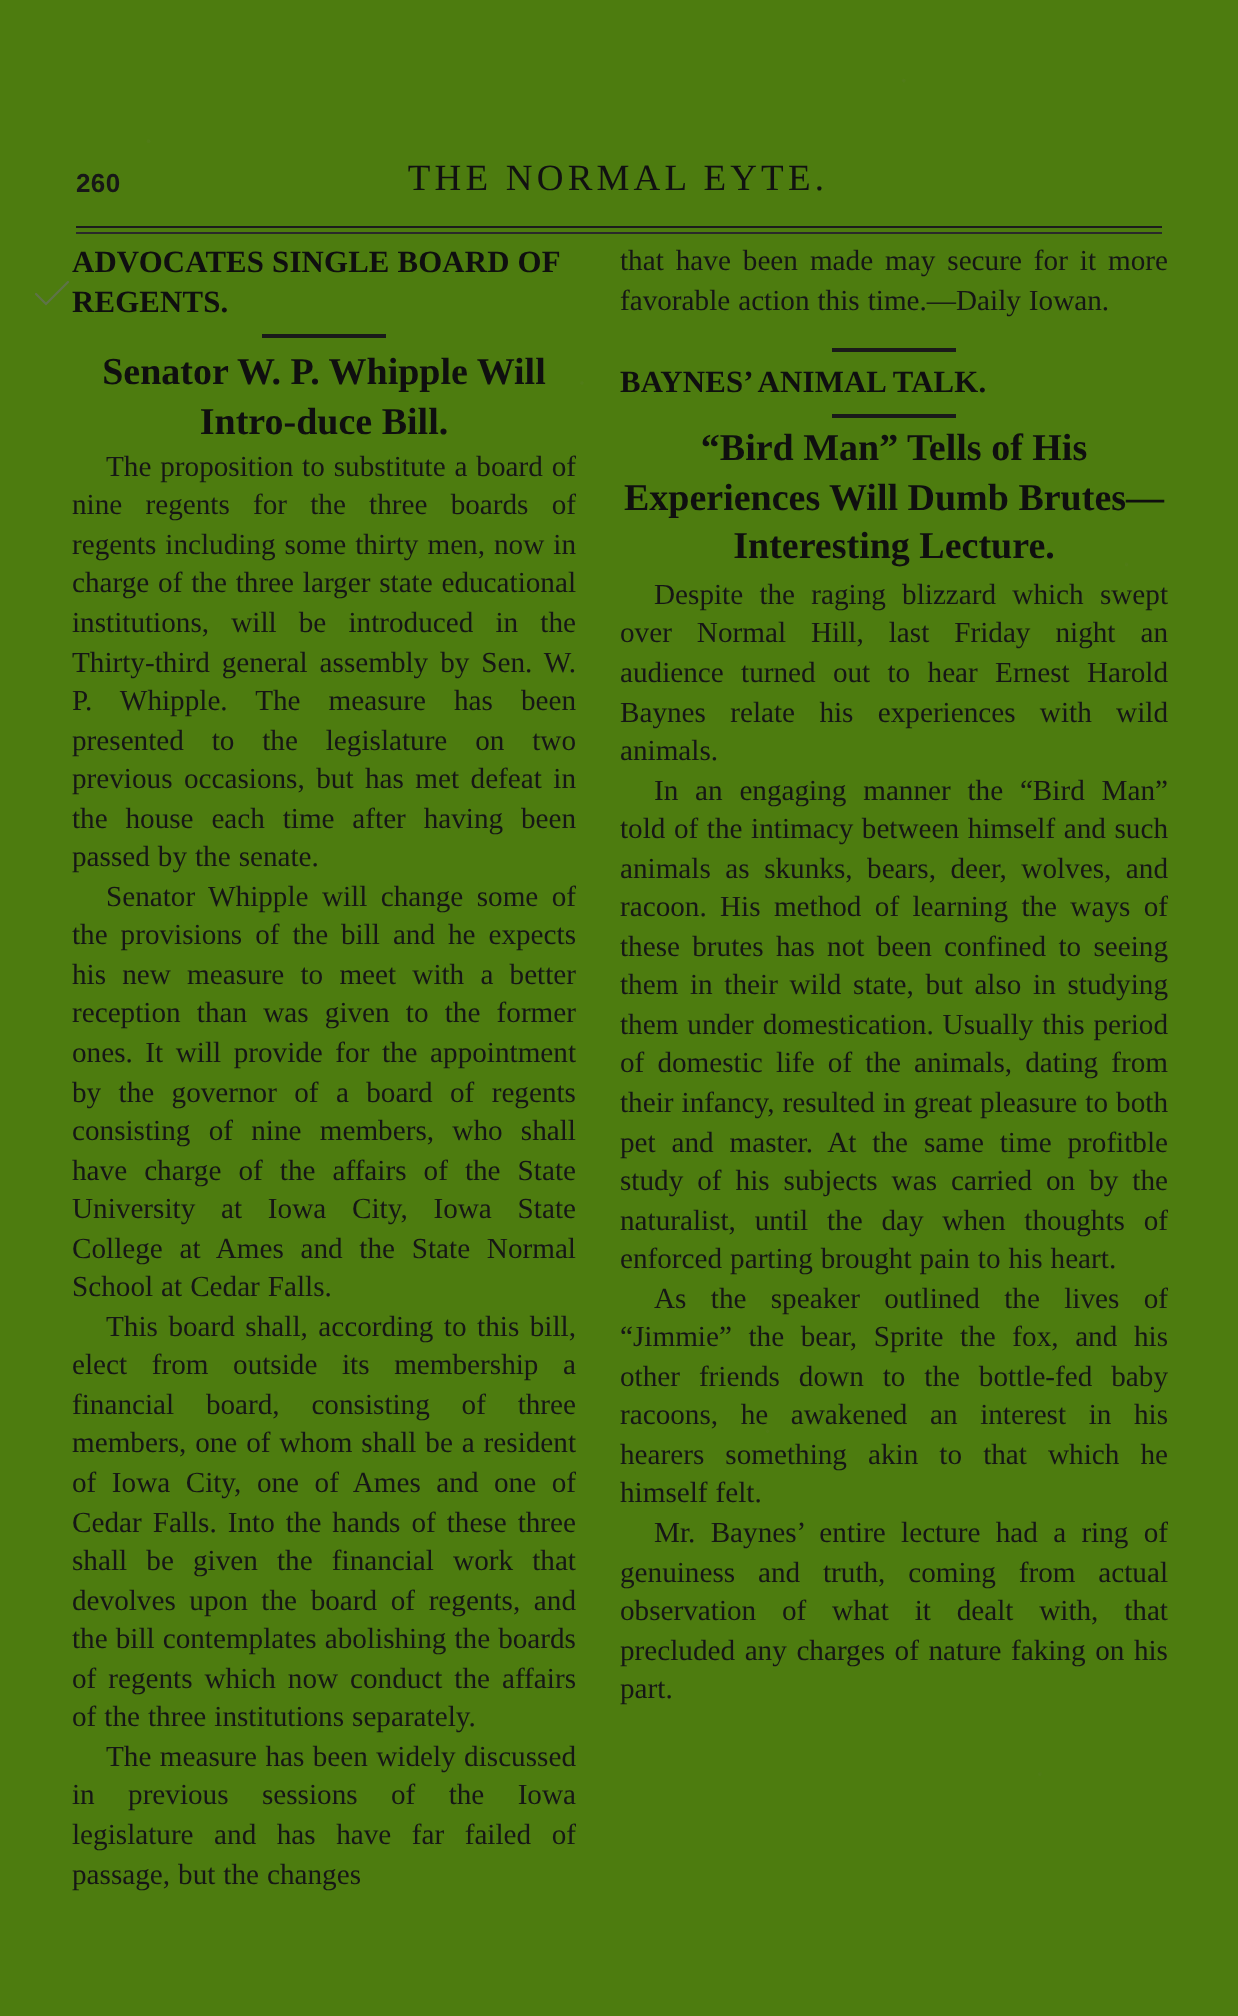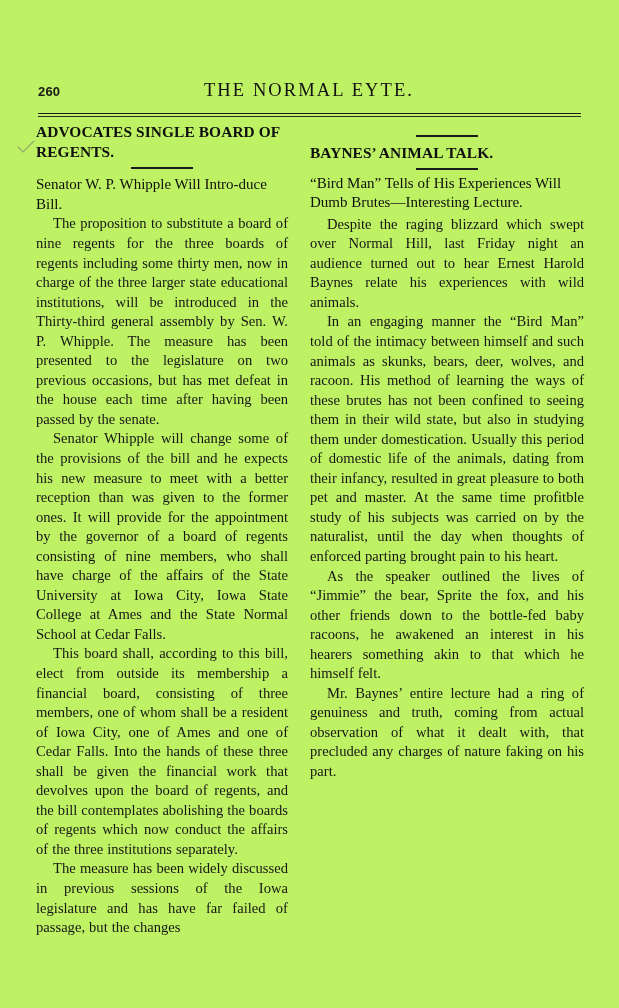--- a/index.html
+++ b/index.html
@@ -4,21 +4,21 @@
 <style>
   html, body {
     margin: 0;
     padding: 0;
     background: #ffffff;
   }
   .page {
     position: relative;
     width: 619px;
     height: 1008px;
-    background: #bef264;
+    background: #4d7c0f;
     overflow: hidden;
     font-family: "Liberation Serif", "DejaVu Serif", serif;
     color: #141414;
     box-sizing: border-box;
   }
   
   .paper-grain {
     position: absolute;
     inset: 0;
     pointer-events: none;
@@ -103,24 +103,24 @@
     margin: 0;
     font-size: 15.4px;
     font-weight: 700;
     line-height: 1.28;
     text-align: left;
     letter-spacing: .1px;
     color: #0f0f0f;
   }
   h3.subhead {
     margin: 0;
-    font-size: 15px;
-    font-weight: 400;
+    font-size: 19px;
+    font-weight: 700;
     line-height: 1.3;
-    text-align: left;
+    text-align: center;
     color: #0f0f0f;
   }
   .short-rule {
     width: 62px;
     height: 0;
     margin: 6px auto 6px auto;
     border-top: 2px solid #1a1a1a;
   }
   .short-rule.tight { margin: 5px auto 4px auto; }
 
@@ -179,20 +179,21 @@
 
       <p class="body">The proposition to substitute a board of nine regents for the three boards of regents including some thirty men, now in charge of the three larger state educational institutions, will be introduced in the Thirty-third general assembly by Sen. W. P. Whipple.  The measure has been presented to the legislature on two previous occasions, but has met defeat in the house each time after having been passed by the senate.</p>
       <p class="body">Senator Whipple will change some of the provisions of the bill and he expects his new measure to meet with a better reception than was given to the former ones.  It will provide for the appointment by the governor of a board of regents consisting of nine members, who shall have charge of the affairs of the State University at Iowa City, Iowa State College at Ames and the State Normal School at Cedar Falls.</p>
       <p class="body">This board shall, according to this bill, elect from outside its membership a financial board, consisting of three members, one of whom shall be a resident of Iowa City, one of Ames and one of Cedar Falls.  Into the hands of these three shall be given the financial work that devolves upon the board of regents, and the bill contemplates abolishing the boards of regents which now conduct the affairs of the three institutions separately.</p>
       <p class="body">The measure has been widely discussed in previous sessions of the Iowa legislature and has have far failed of passage, but the changes</p>
 
     </div>
 
     <div class="col col-right">
 
+      <p class="body cont">that have been made may secure for it more favorable action this time.—Daily Iowan.</p>
 
       <div class="short-rule" style="margin-top:13px;"></div>
 
       <h2 class="headline">BAYNES’ ANIMAL TALK.</h2>
 
       <div class="short-rule tight"></div>
 
       <h3 class="subhead">“Bird Man” Tells of His Experiences Will Dumb Brutes—Interesting Lecture.</h3>
 
       <p class="body" style="margin-top:2px;">Despite the raging blizzard which swept over Normal Hill, last Friday night an audience turned out to hear Ernest Harold Baynes relate his experiences with wild animals.</p>

